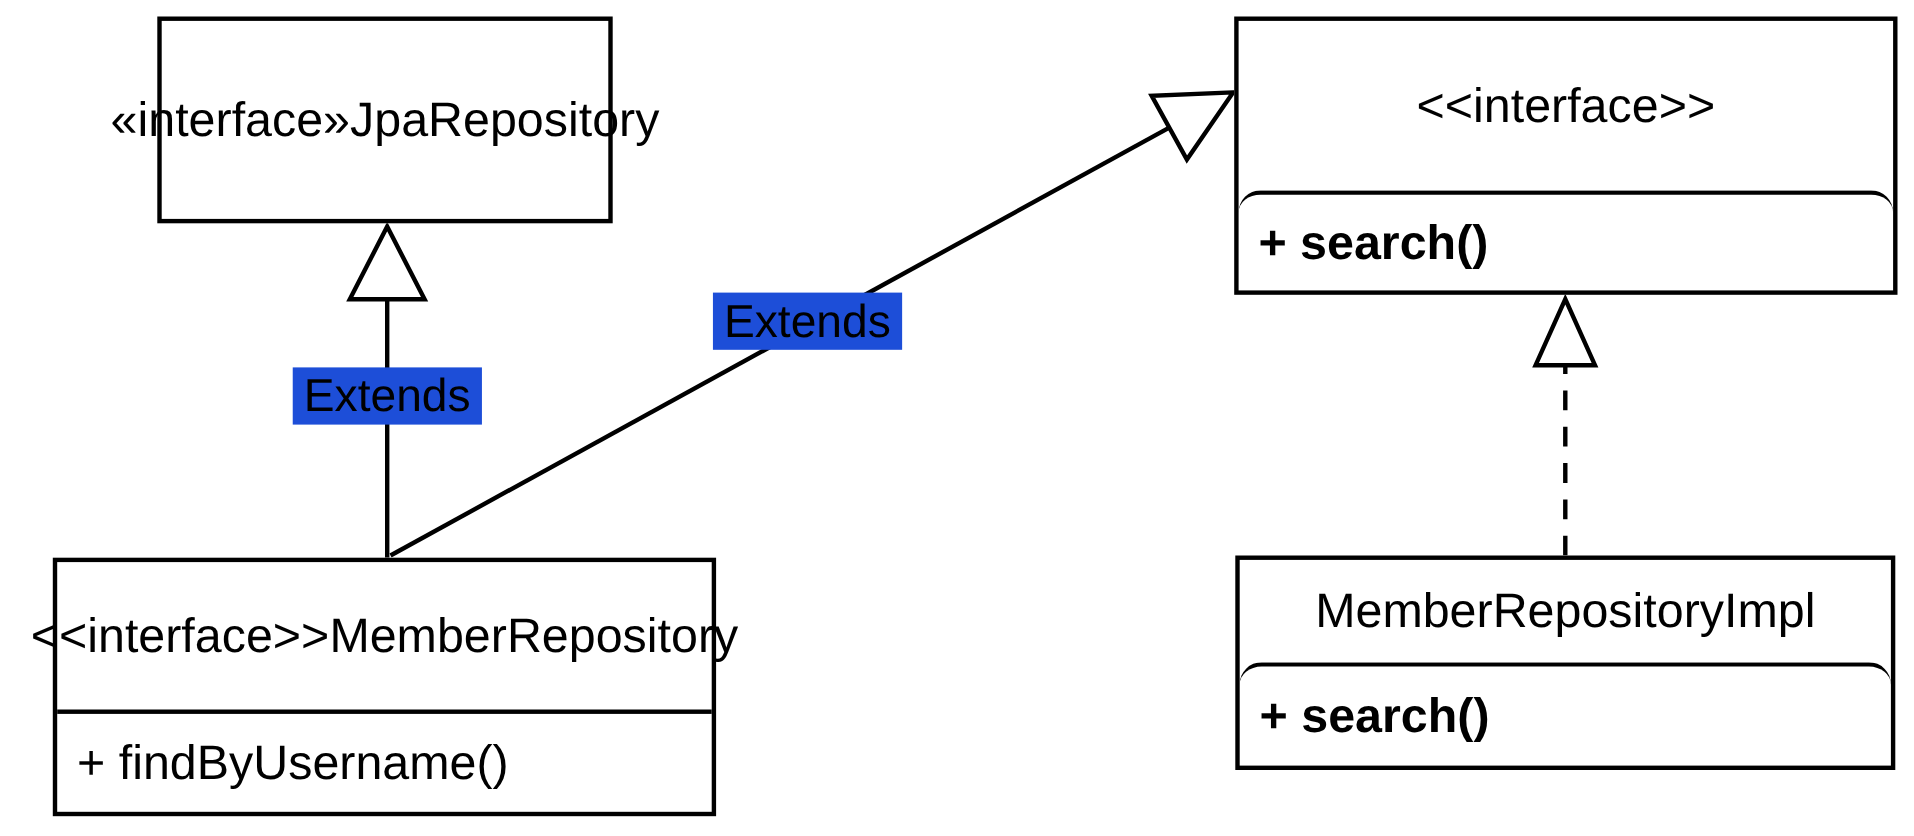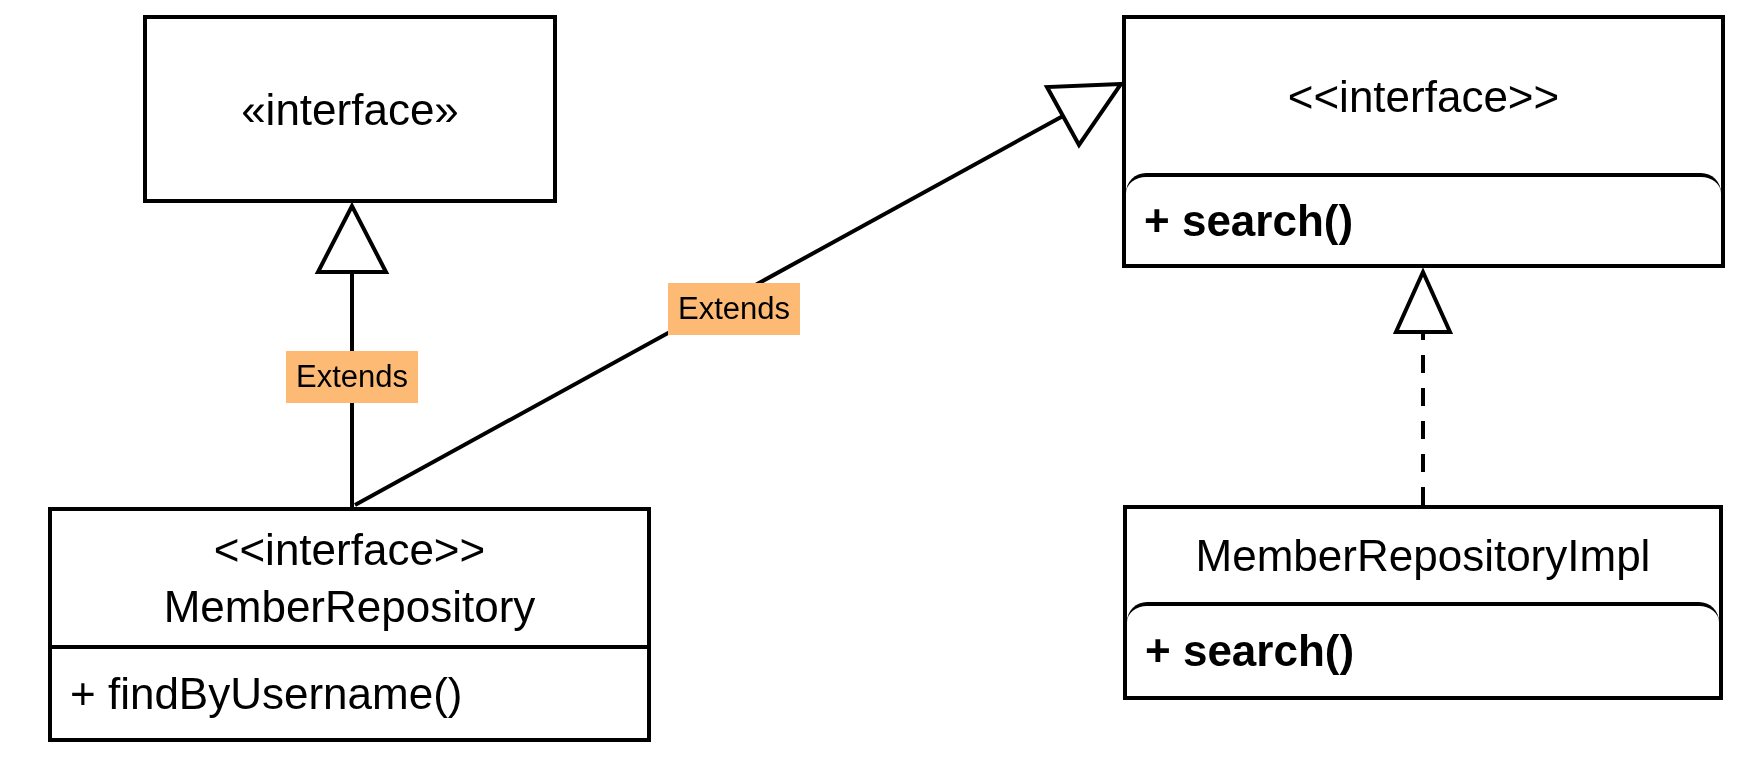--- a/index.html
+++ b/index.html
@@ -26,21 +26,20 @@
   .uml-box {
     position: absolute;
     box-sizing: border-box;
     background: #ffffff;
     border: 4px solid #000000;
     display: flex;
     flex-direction: column;
   }
   .uml-title {
     display: flex;
-    flex-direction: column;
     align-items: center;
     justify-content: center;
     text-align: center;
     font-size: 44px;
     line-height: 57px;
   }
   .uml-methods {
     flex: 1;
     border-top: 4px solid #000000;
     display: flex;
@@ -56,26 +55,25 @@
   #box-jpa .uml-title { flex: 1; }
   #box-custom { left: 1122px; top: 15px;  width: 603px; height: 253px; }
   #box-custom .uml-title { height: 154px; flex: none; }
   #box-member { left: 48px;   top: 507px; width: 603px; height: 235px; }
   #box-member .uml-title { height: 134px; flex: none; }
   #box-impl   { left: 1123px; top: 505px; width: 600px; height: 195px; justify-content: flex-end; }
   #box-impl .uml-title { height: 93px; flex: none; }
   .edge-label {
     position: absolute;
     transform: translate(-50%, -50%);
-    background: #fdba74;
+    background: #1d4ed8;
     padding: 4px 10px;
-    font-size: 31px;
+    font-size: 42px;
     line-height: 44px;
     white-space: nowrap;
-    margin-top: 17px;
   }
   #label-extends-vertical { left: 352px; top: 360px; }
   #label-extends-diagonal { left: 734px; top: 292px; }
 </style>
 </head>
 <body>
 
 <div id="canvas">
 
   <svg id="connectors" viewBox="0 0 1740 760" xmlns="http://www.w3.org/2000/svg">
@@ -86,20 +84,21 @@
     <line x1="355" y1="505" x2="1063" y2="116" stroke="#000000" stroke-width="4"></line>
     <polygon points="1121,84 1047,87 1079,145" fill="#ffffff" stroke="#000000" stroke-width="4"></polygon>
 
     <line x1="1423" y1="505" x2="1423" y2="332" stroke="#000000" stroke-width="4" stroke-dasharray="18 15"></line>
     <polygon points="1423,272 1396,332 1450,332" fill="#ffffff" stroke="#000000" stroke-width="4"></polygon>
   </svg>
 
   <div class="uml-box" id="box-jpa">
     <div class="uml-title">
       <div>«interface»</div>
+      <div>JpaRepository</div>
     </div>
   </div>
 
   <div class="uml-box" id="box-custom">
     <div class="uml-title">
       <div>&lt;&lt;interface&gt;&gt;</div>
     </div>
     <div class="uml-methods bold">
       <span>+ search()</span>
     </div>

